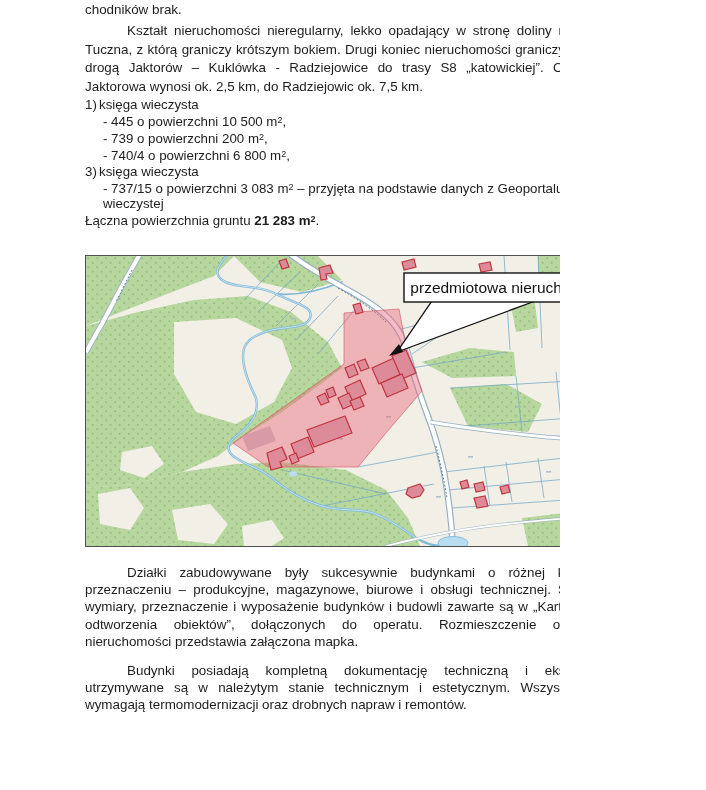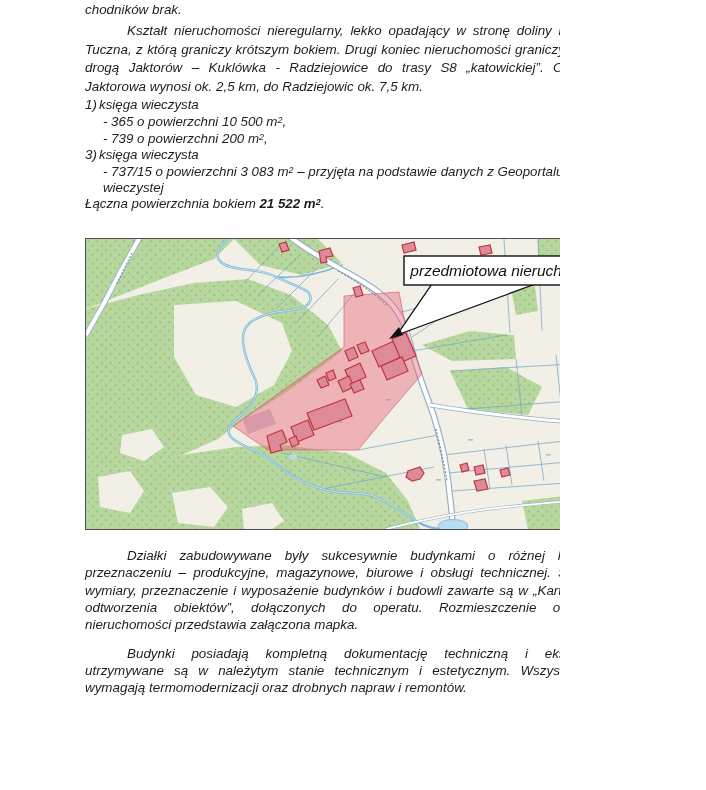--- a/index.html
+++ b/index.html
@@ -3,21 +3,20 @@
 <meta charset="utf-8">
 <style>
   html,body{margin:0;padding:0;background:#ffffff;}
   .page{
     position:relative;
     width:560px;height:790px;
     background:#ffffff;
     overflow:hidden;
     font-family:"Liberation Sans","DejaVu Sans",sans-serif;
     color:#1d1d1d;
-    font-style:italic;
   }
   .content{position:absolute;left:85px;top:1px;width:552px;}
   .frag{font-size:13.4px;line-height:18.8px;}
   .para{font-size:13.4px;line-height:18.8px;text-align:justify;text-indent:42px;margin:0;}
   .para.p1{margin-top:2px;}
   .plist{font-size:13.3px;line-height:15.9px;}
   .plist .heading{margin-top:7px;}
   .plist .sub{margin-left:18px;}
   .plist .glabel{display:inline-block;min-width:14px;}
   .sup{font-size:9px;vertical-align:3px;}
@@ -42,31 +41,32 @@
 
     <div class="frag">chodników brak.</div>
 
     <p class="para p1">Kształt nieruchomości nieregularny, lekko opadający w stronę doliny rzeki Pisia – Tuczna, z którą graniczy krótszym bokiem. Drugi koniec nieruchomości graniczy z asfaltową drogą Jaktorów – Kuklówka - Radziejowice do trasy S8 „katowickiej”. Odległość do Jaktorowa wynosi ok. 2,5 km, do Radziejowic ok. 7,5 km.</p>
 
     <div class="plist">
 
       <div>
         <span class="glabel">1)</span><span>księga wieczysta</span>
       </div>
-      <div class="sub"><span>- 365 o powierzchni 10 500 m</span><span class="sup">2</span><span>,</span></div>
+      <div class="sub"><span>- 445 o powierzchni 10 500 m</span><span class="sup">2</span><span>,</span></div>
       <div class="sub"><span>- 739 o powierzchni 200 m</span><span class="sup">2</span><span>,</span></div>
+      <div class="sub"><span>- 740/4 o powierzchni 6 800 m</span><span class="sup">2</span><span>,</span></div>
 
 
       <div>
         <span class="glabel">3)</span><span>księga wieczysta</span>
       </div>
       <div class="sub"><span>- 737/15 o powierzchni 3 083 m</span><span class="sup">2</span><span> – przyjęta na podstawie danych z Geoportalu i księgi wieczystej</span></div>
 
       <div class="total">
-        <span>Łączna powierzchnia bokiem </span><span class="b">21 522 m</span><span class="b sup">2</span><span>.</span>
+        <span>Łączna powierzchnia gruntu </span><span class="b">21 283 m</span><span class="b sup">2</span><span>.</span>
       </div>
     </div>
 
     <div class="mapwrap">
       <svg width="538" height="290" viewBox="0 0 538 290" xmlns="http://www.w3.org/2000/svg">
         <defs>
           <pattern id="fdots" width="9" height="9" patternUnits="userSpaceOnUse">
             <rect width="9" height="9" fill="#b7d79e"></rect>
             <circle cx="2.2" cy="2.2" r="1" fill="#94bf7d"></circle>
             <circle cx="6.7" cy="6.7" r="1" fill="#94bf7d"></circle>

